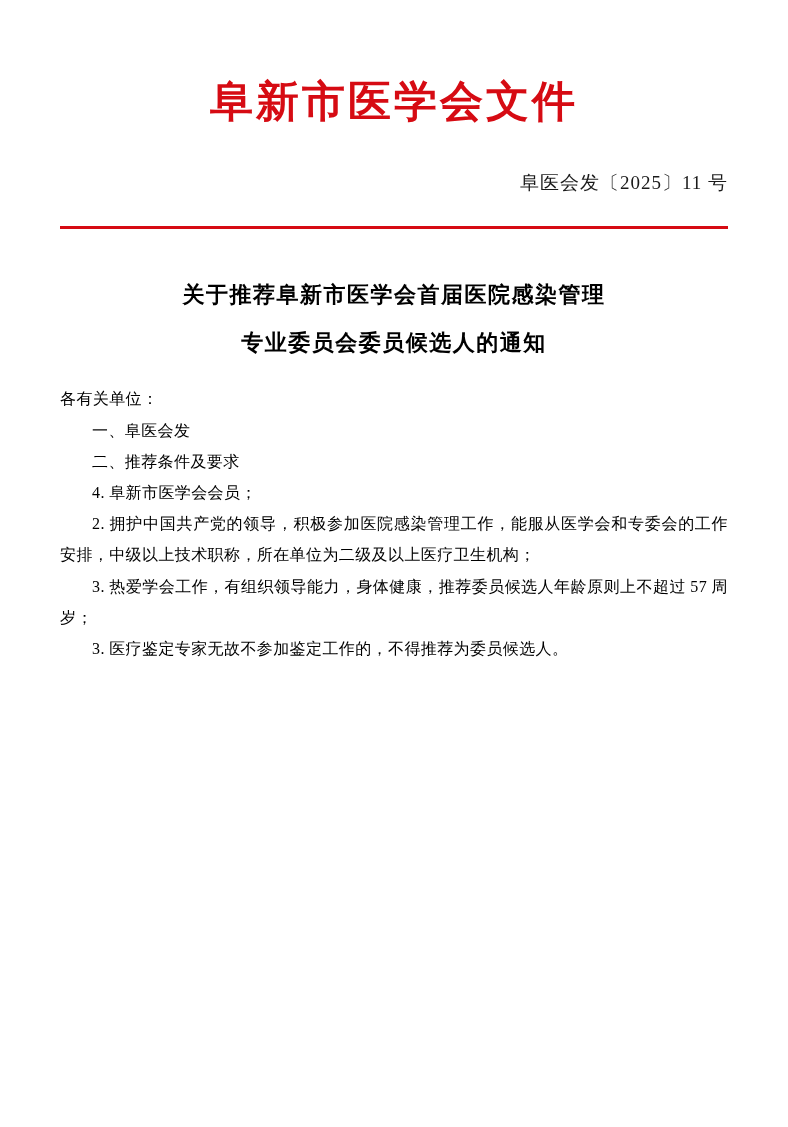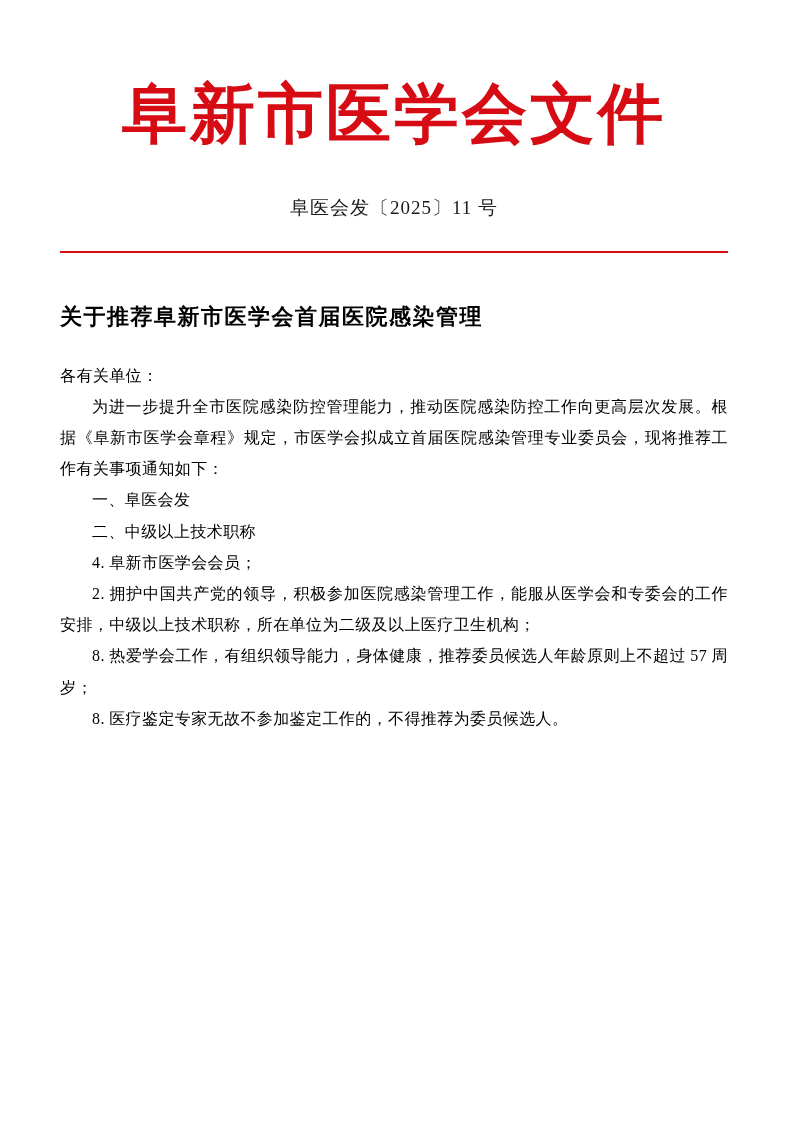--- a/index.html
+++ b/index.html
@@ -21,43 +21,42 @@
     overflow: hidden;
   }
   .doc-header {
     padding-top: 78px;
     text-align: center;
   }
   .doc-title-red {
     color: #d60b13;
     font-family: "Liberation Serif", "DejaVu Serif", serif;
     font-weight: 700;
-    font-size: 65px;
+    font-size: 43px;
     letter-spacing: 3px;
     line-height: 1.12;
     white-space: nowrap;
   }
   .doc-number {
     margin-top: 44px;
-    text-align: center;
+    text-align: right;
     font-size: 19px;
     letter-spacing: 1px;
     color: #1a1a1a;
     font-family: "Liberation Serif", "DejaVu Serif", serif;
   }
   .red-rule {
     margin-top: 30px;
     height: 2.5px;
     background: #d60b13;
     width: 100%;
   }
   .title-block {
     margin-top: 42px;
-    text-align: left;
-    font-family: Liberation Mono, monospace;
+    text-align: center;
   }
   .title-line {
     font-size: 22px;
     font-weight: 700;
     letter-spacing: 1.5px;
     line-height: 2.2;
     color: #000;
   }
   .body-text {
     margin-top: 16px;
@@ -87,27 +86,27 @@
 
   <div class="doc-header">
     <div class="doc-title-red">阜新市医学会文件</div>
     <div class="doc-number">阜医会发〔2025〕11 号</div>
   </div>
 
   <div class="red-rule"></div>
 
   <div class="title-block">
     <div class="title-line">关于推荐阜新市医学会首届医院感染管理</div>
+    <div class="title-line">专业委员会委员候选人的通知</div>
   </div>
 
   <div class="body-text">
     <p class="para p-flush">各有关单位：</p>
-    <p class="para p-indent">为进一步提升全市医院感染防控管理能力，推动医院感染防控工作向更高层次发展。根据《阜新市医学会章程》规定，市医学会拟成立首届医院感染管理专业委员会，现将推荐工作有关事项通知如下：</p>
     <p class="para p-indent">一、阜医会发</p>
-    <p class="para p-indent">二、中级以上技术职称</p>
+    <p class="para p-indent">二、推荐条件及要求</p>
     <p class="para p-indent">4. 阜新市医学会会员；</p>
     <p class="para p-indent">2. 拥护中国共产党的领导，积极参加医院感染管理工作，能服从医学会和专委会的工作安排，中级以上技术职称，所在单位为二级及以上医疗卫生机构；</p>
-    <p class="para p-indent">8. 热爱学会工作，有组织领导能力，身体健康，推荐委员候选人年龄原则上不超过 57 周岁；</p>
-    <p class="para p-indent">8. 医疗鉴定专家无故不参加鉴定工作的，不得推荐为委员候选人。</p>
+    <p class="para p-indent">3. 热爱学会工作，有组织领导能力，身体健康，推荐委员候选人年龄原则上不超过 57 周岁；</p>
+    <p class="para p-indent">3. 医疗鉴定专家无故不参加鉴定工作的，不得推荐为委员候选人。</p>
   </div>
 
   <div class="footer-space"></div>
 </div>
 
 </body></html>

